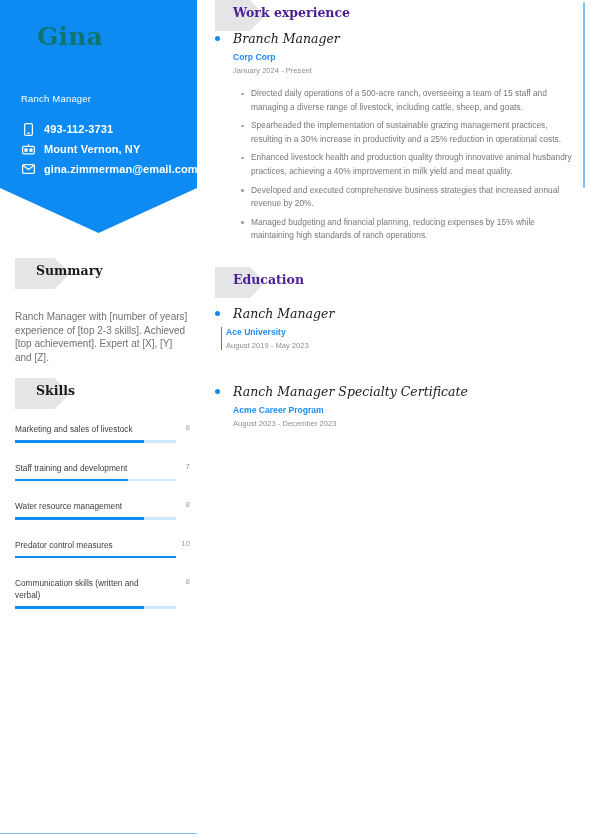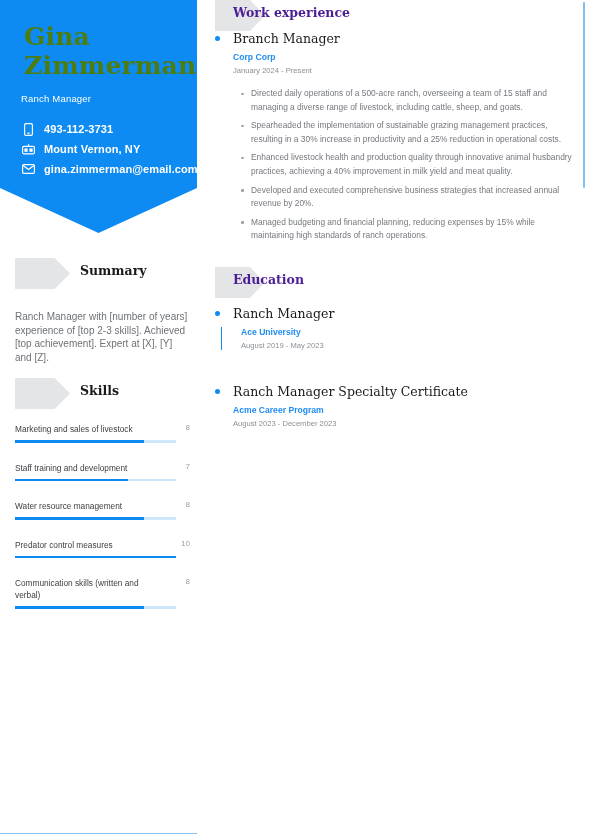--- a/index.html
+++ b/index.html
@@ -34,24 +34,24 @@
     left: 0;
     top: 0;
     width: 197px;
     height: 233px;
     background: #0d8bf2;
     -webkit-clip-path: polygon(0 0, 100% 0, 100% 80.7%, 50% 100%, 0 80.7%);
     clip-path: polygon(0 0, 100% 0, 100% 80.7%, 50% 100%, 0 80.7%);
   }
   .name {
     position: absolute;
-    left: 24px;
+    left: 37px;
     top: 22px;
     width: 165px;
-    color: #4d7c0f;
+    color: #0f766e;
     font-family: "DejaVu Serif", "Liberation Serif", serif;
     font-weight: bold;
     font-size: 25px;
     line-height: 29px;
     letter-spacing: 0.2px;
   }
   .name .ln { display: block; }
   .job-title {
     position: absolute;
     left: 21px;
@@ -107,21 +107,20 @@
   }
   .sec-head .sec-title {
     position: absolute;
     left: 21px;
     top: 5px;
     font-family: "DejaVu Serif", "Liberation Serif", serif;
     font-weight: bold;
     font-size: 12.5px;
     color: #1a1a1a;
     white-space: nowrap;
-    margin-left: 44px;
   }
 
   .summary-block {
     position: absolute;
     left: 15px;
     top: 258px;
     width: 175px;
   }
   .summary-text {
     margin-top: 21px;
@@ -222,28 +221,29 @@
     height: 5px;
     border-radius: 50%;
     background: #0d8bf2;
     flex: 0 0 5px;
     margin-right: 13px;
   }
   .entry-title {
     font-family: "DejaVu Serif", "Liberation Serif", serif;
     font-size: 12.5px;
     color: #1a1a1a;
+    font-style: italic;
   }
   .entry-body {
     margin-left: 18px;
     padding-left: 0;
   }
   .entry-body.with-rule {
     border-left: 1.6px solid #0d8bf2;
-    padding-left: 19px;
+    padding-left: 4px;
     margin-left: 6px;
   }
   .org {
     color: #1f8cf4;
     font-size: 8.6px;
     font-weight: bold;
     margin-top: 6px;
   }
   .dates {
     color: #8a9096;
@@ -288,21 +288,20 @@
 <body>
 
 <div class="page">
 
   <div class="left-col">
 
     <div class="header-banner"></div>
 
     <div class="name">
       <span class="ln">Gina</span>
-      <span class="ln">Zimmerman</span>
     </div>
 
     <div class="job-title">Ranch Manager</div>
 
     <div class="contact-list">
 
       <div class="contact-row">
         <span class="contact-icon">
           <svg width="9" height="13" viewBox="0 0 9 13">
             <rect x="0.6" y="0.6" width="7.8" height="11.8" rx="1.4" fill="none" stroke="#ffffff" stroke-width="1.2"></rect>

